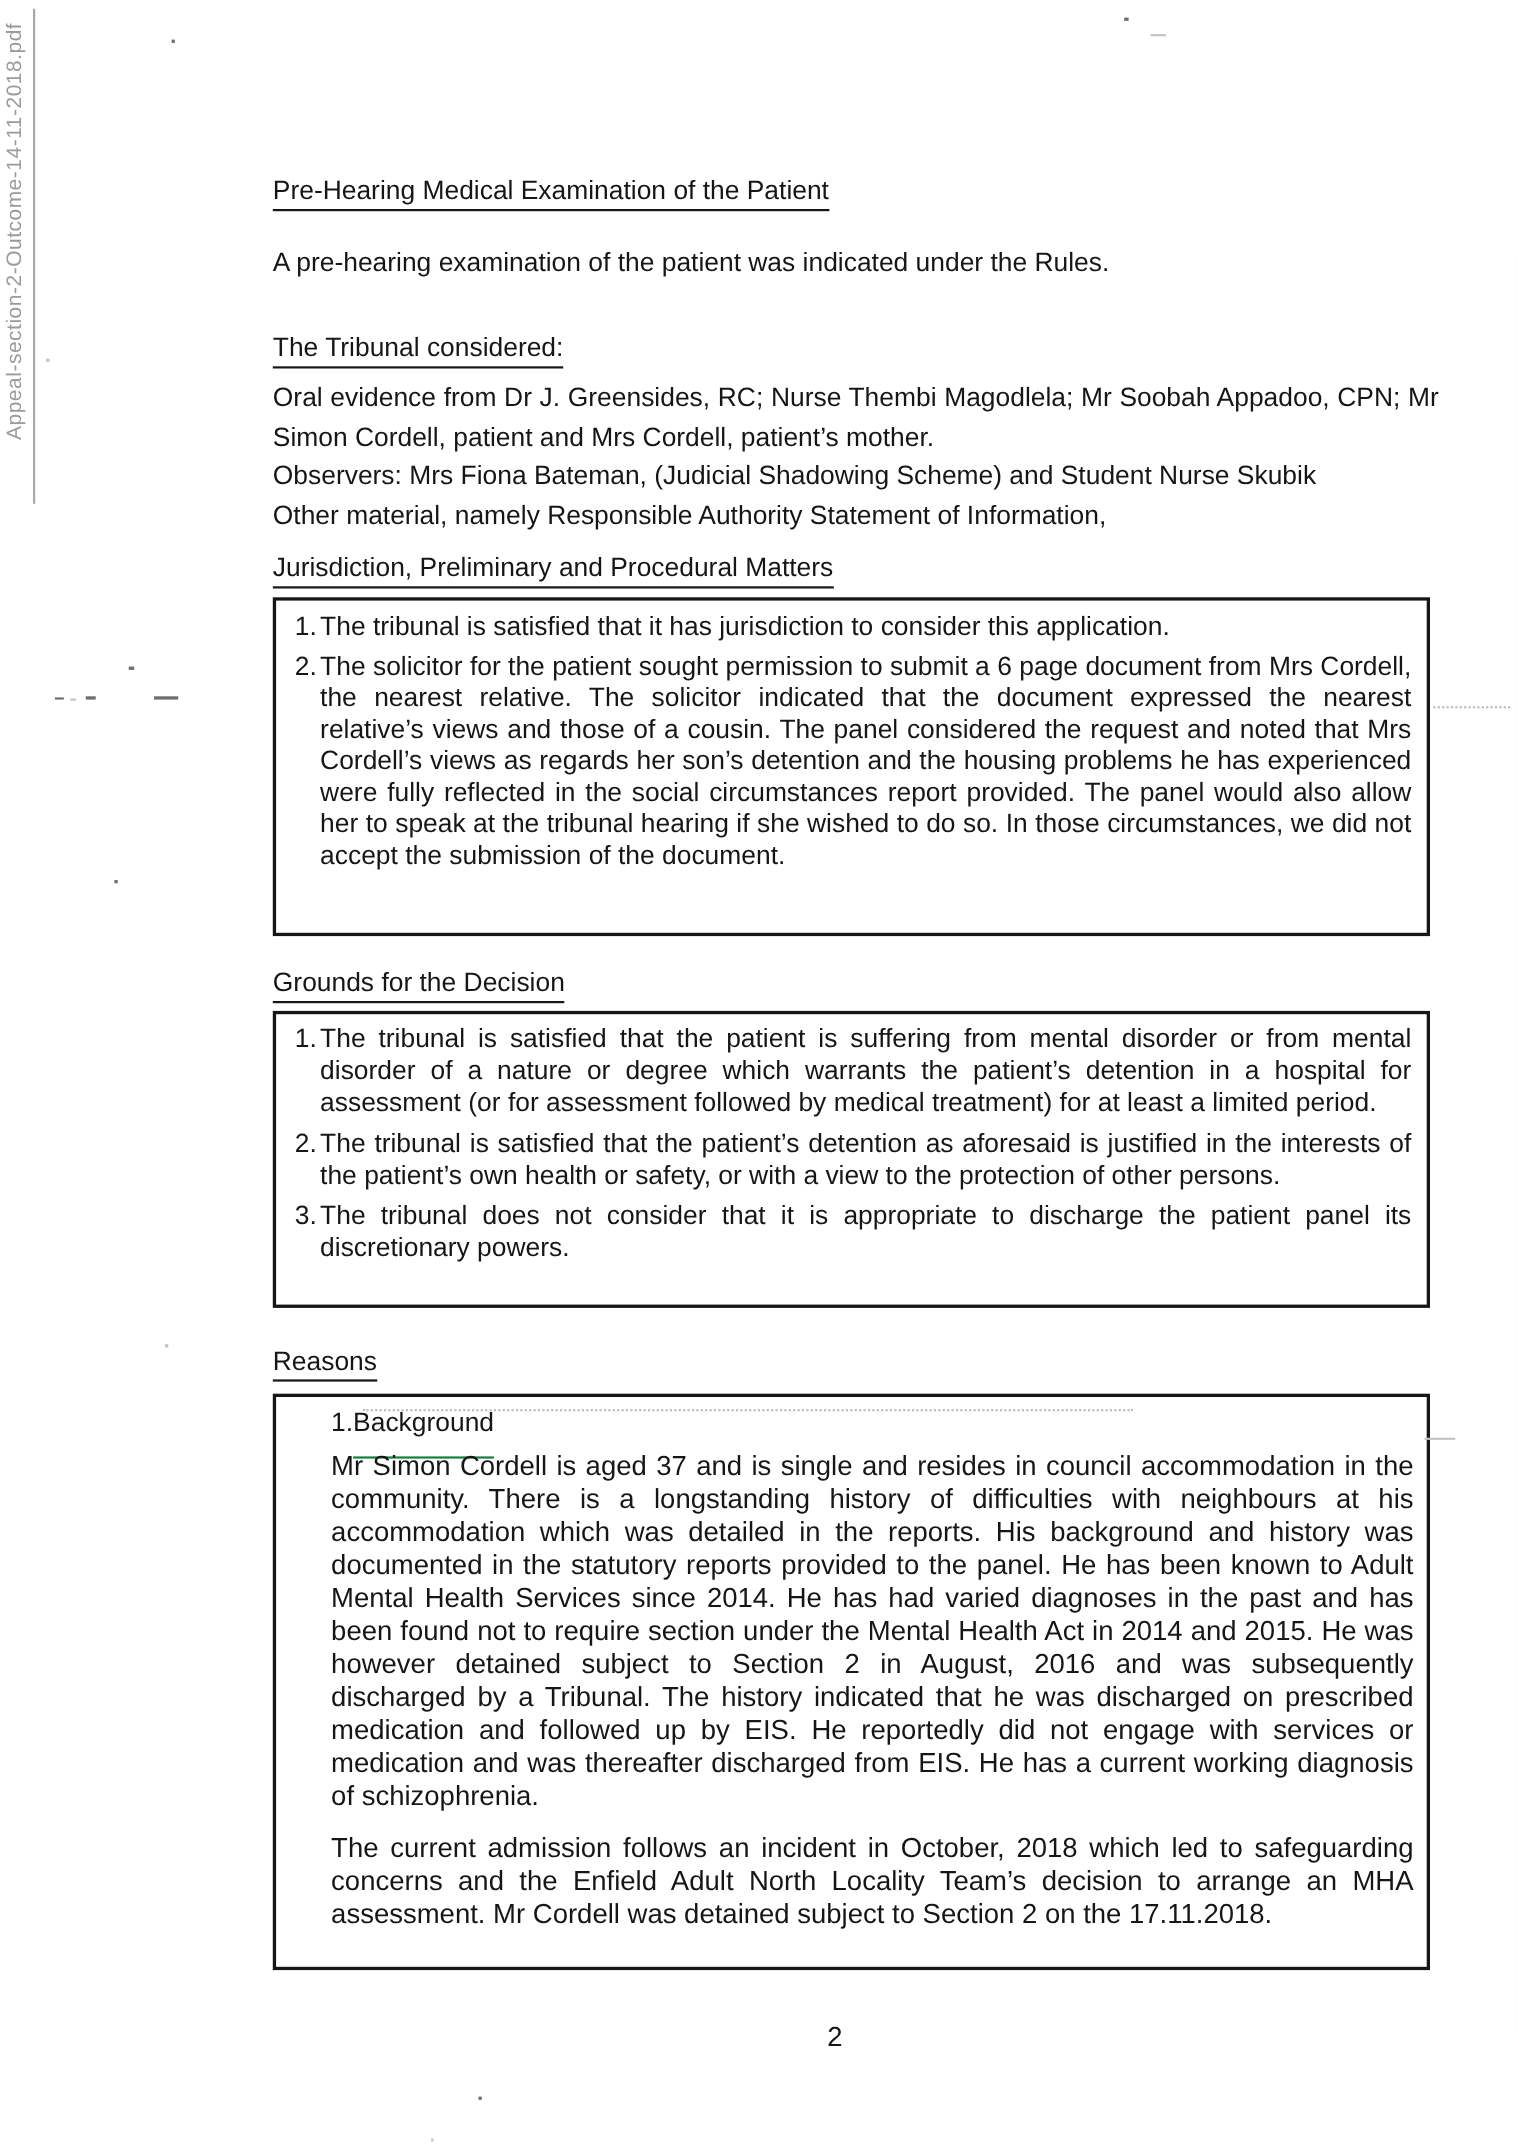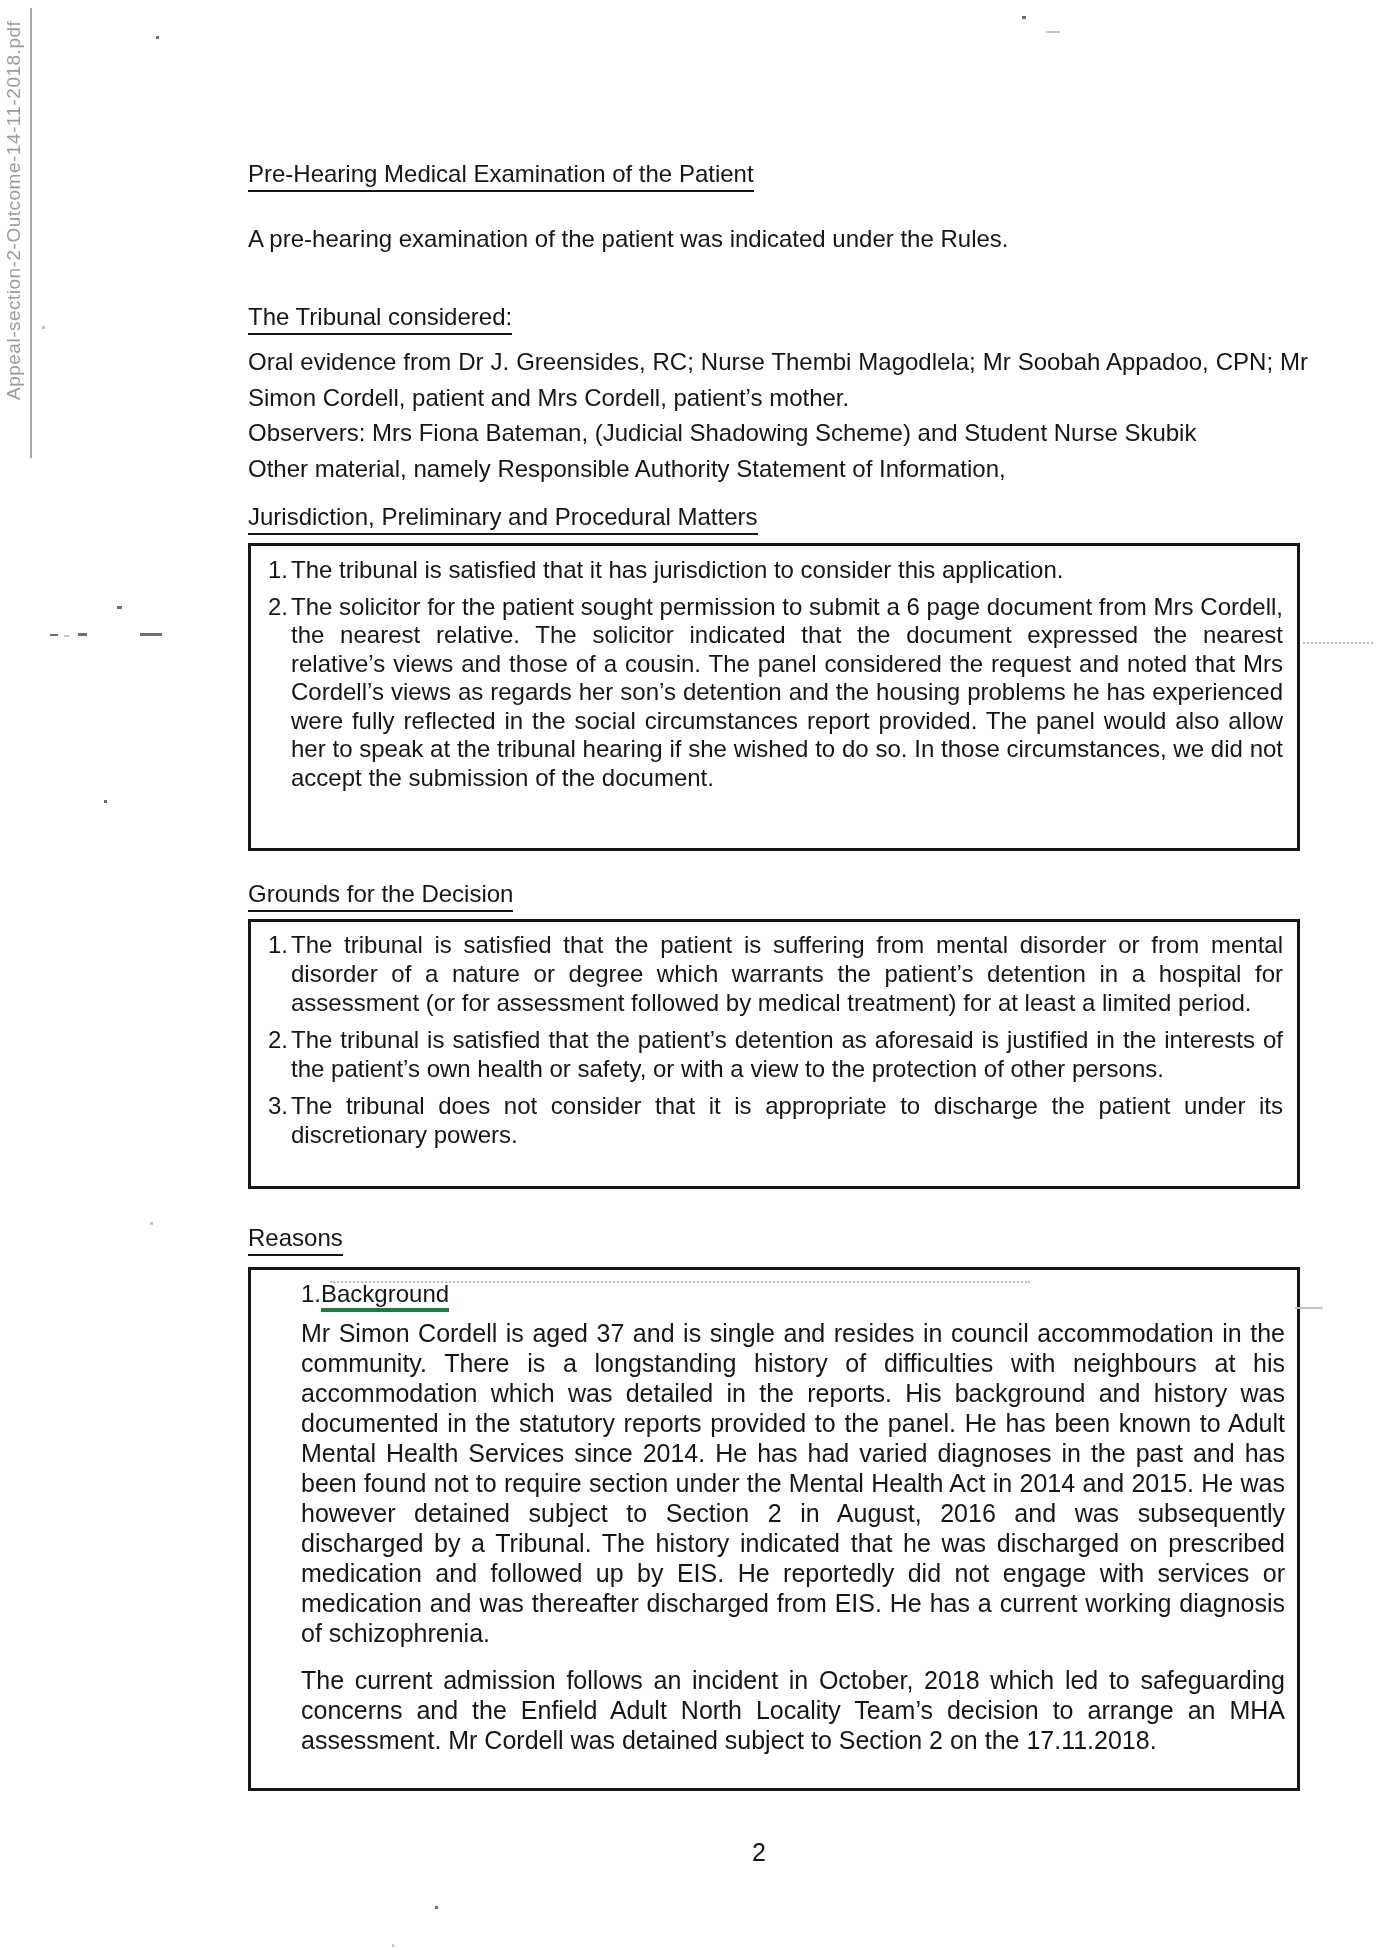--- a/index.html
+++ b/index.html
@@ -42,21 +42,21 @@
   }
   .box-jur{min-height:308px;padding:10px 0 30px 0;margin-top:8px;}
   .box-gro{min-height:270px;padding:8px 0 8px 0;margin-top:7px;}
   .box-rea{min-height:524px;padding:8px 12px 16px 50px;margin-top:11px;}
   .li{display:flex;font-size:24px;line-height:28.5px;}
   .li + .li{margin-top:8px;}
   .li .num{flex:0 0 40px;padding-left:17px;box-sizing:border-box;}
   .li .txt{flex:1;padding-right:14px;text-align:justify;}
   .box-gro .li{line-height:29px;}
   .sub-hd{font-size:24px;line-height:28px;margin:2px 0 10px 0;}
-  .sub-hd .u{border-bottom:4px solid #15803d;padding-bottom:1px;}
+  .sub-hd .u{border-bottom:2px solid #15803d;padding-bottom:17px;}
   .rpara{margin:0;font-size:25px;line-height:30px;text-align:justify;}
   .rpara + .rpara{margin-top:17px;}
   .pagenum{
     position:absolute;left:233px;top:1838px;width:1052px;
     text-align:center;font-size:25px;
   }
   
   .art{position:absolute;background:#6f6f6f;}
   .art.lt{background:#c4c4c4;}
   .art.dotted{background:none;border-top:2px dotted #bdbdbd;}
@@ -101,21 +101,21 @@
       <div class="li">
         <span class="num">1.</span>
         <span class="txt">The tribunal is satisfied that the patient is suffering from mental disorder or from mental disorder of a nature or degree which warrants the patient’s detention in a hospital for assessment (or for assessment followed by medical treatment) for at least a limited period.</span>
       </div>
       <div class="li">
         <span class="num">2.</span>
         <span class="txt">The tribunal is satisfied that the patient’s detention as aforesaid is justified in the interests of the patient’s own health or safety, or with a view to the protection of other persons.</span>
       </div>
       <div class="li">
         <span class="num">3.</span>
-        <span class="txt">The tribunal does not consider that it is appropriate to discharge the patient under its discretionary powers.</span>
+        <span class="txt">The tribunal does not consider that it is appropriate to discharge the patient panel its discretionary powers.</span>
       </div>
     </div>
   </div>
 
   <div class="sec" style="top:1224px;">
     <h2 class="hd">Reasons</h2>
     <div class="box box-rea">
       <div class="sub-hd"><span>1.</span><span class="u">Background</span></div>
       <p class="rpara">Mr Simon Cordell is aged 37 and is single and resides in council accommodation in the community. There is a longstanding history of difficulties with neighbours at his accommodation which was detailed in the reports. His background and history was documented in the statutory reports provided to the panel. He has been known to Adult Mental Health Services since 2014. He has had varied diagnoses in the past and has been found not to require section under the Mental Health Act in 2014 and 2015. He was however detained subject to Section 2 in August, 2016 and was subsequently discharged by a Tribunal. The history indicated that he was discharged on prescribed medication and followed up by EIS.  He reportedly did not engage with services or medication and was thereafter discharged from EIS. He has a current working diagnosis of schizophrenia.</p>
       <p class="rpara">The current admission follows an incident in October, 2018 which led to safeguarding concerns and the Enfield Adult North Locality Team’s decision to arrange an MHA assessment. Mr Cordell was detained subject to Section 2 on the 17.11.2018.</p>

